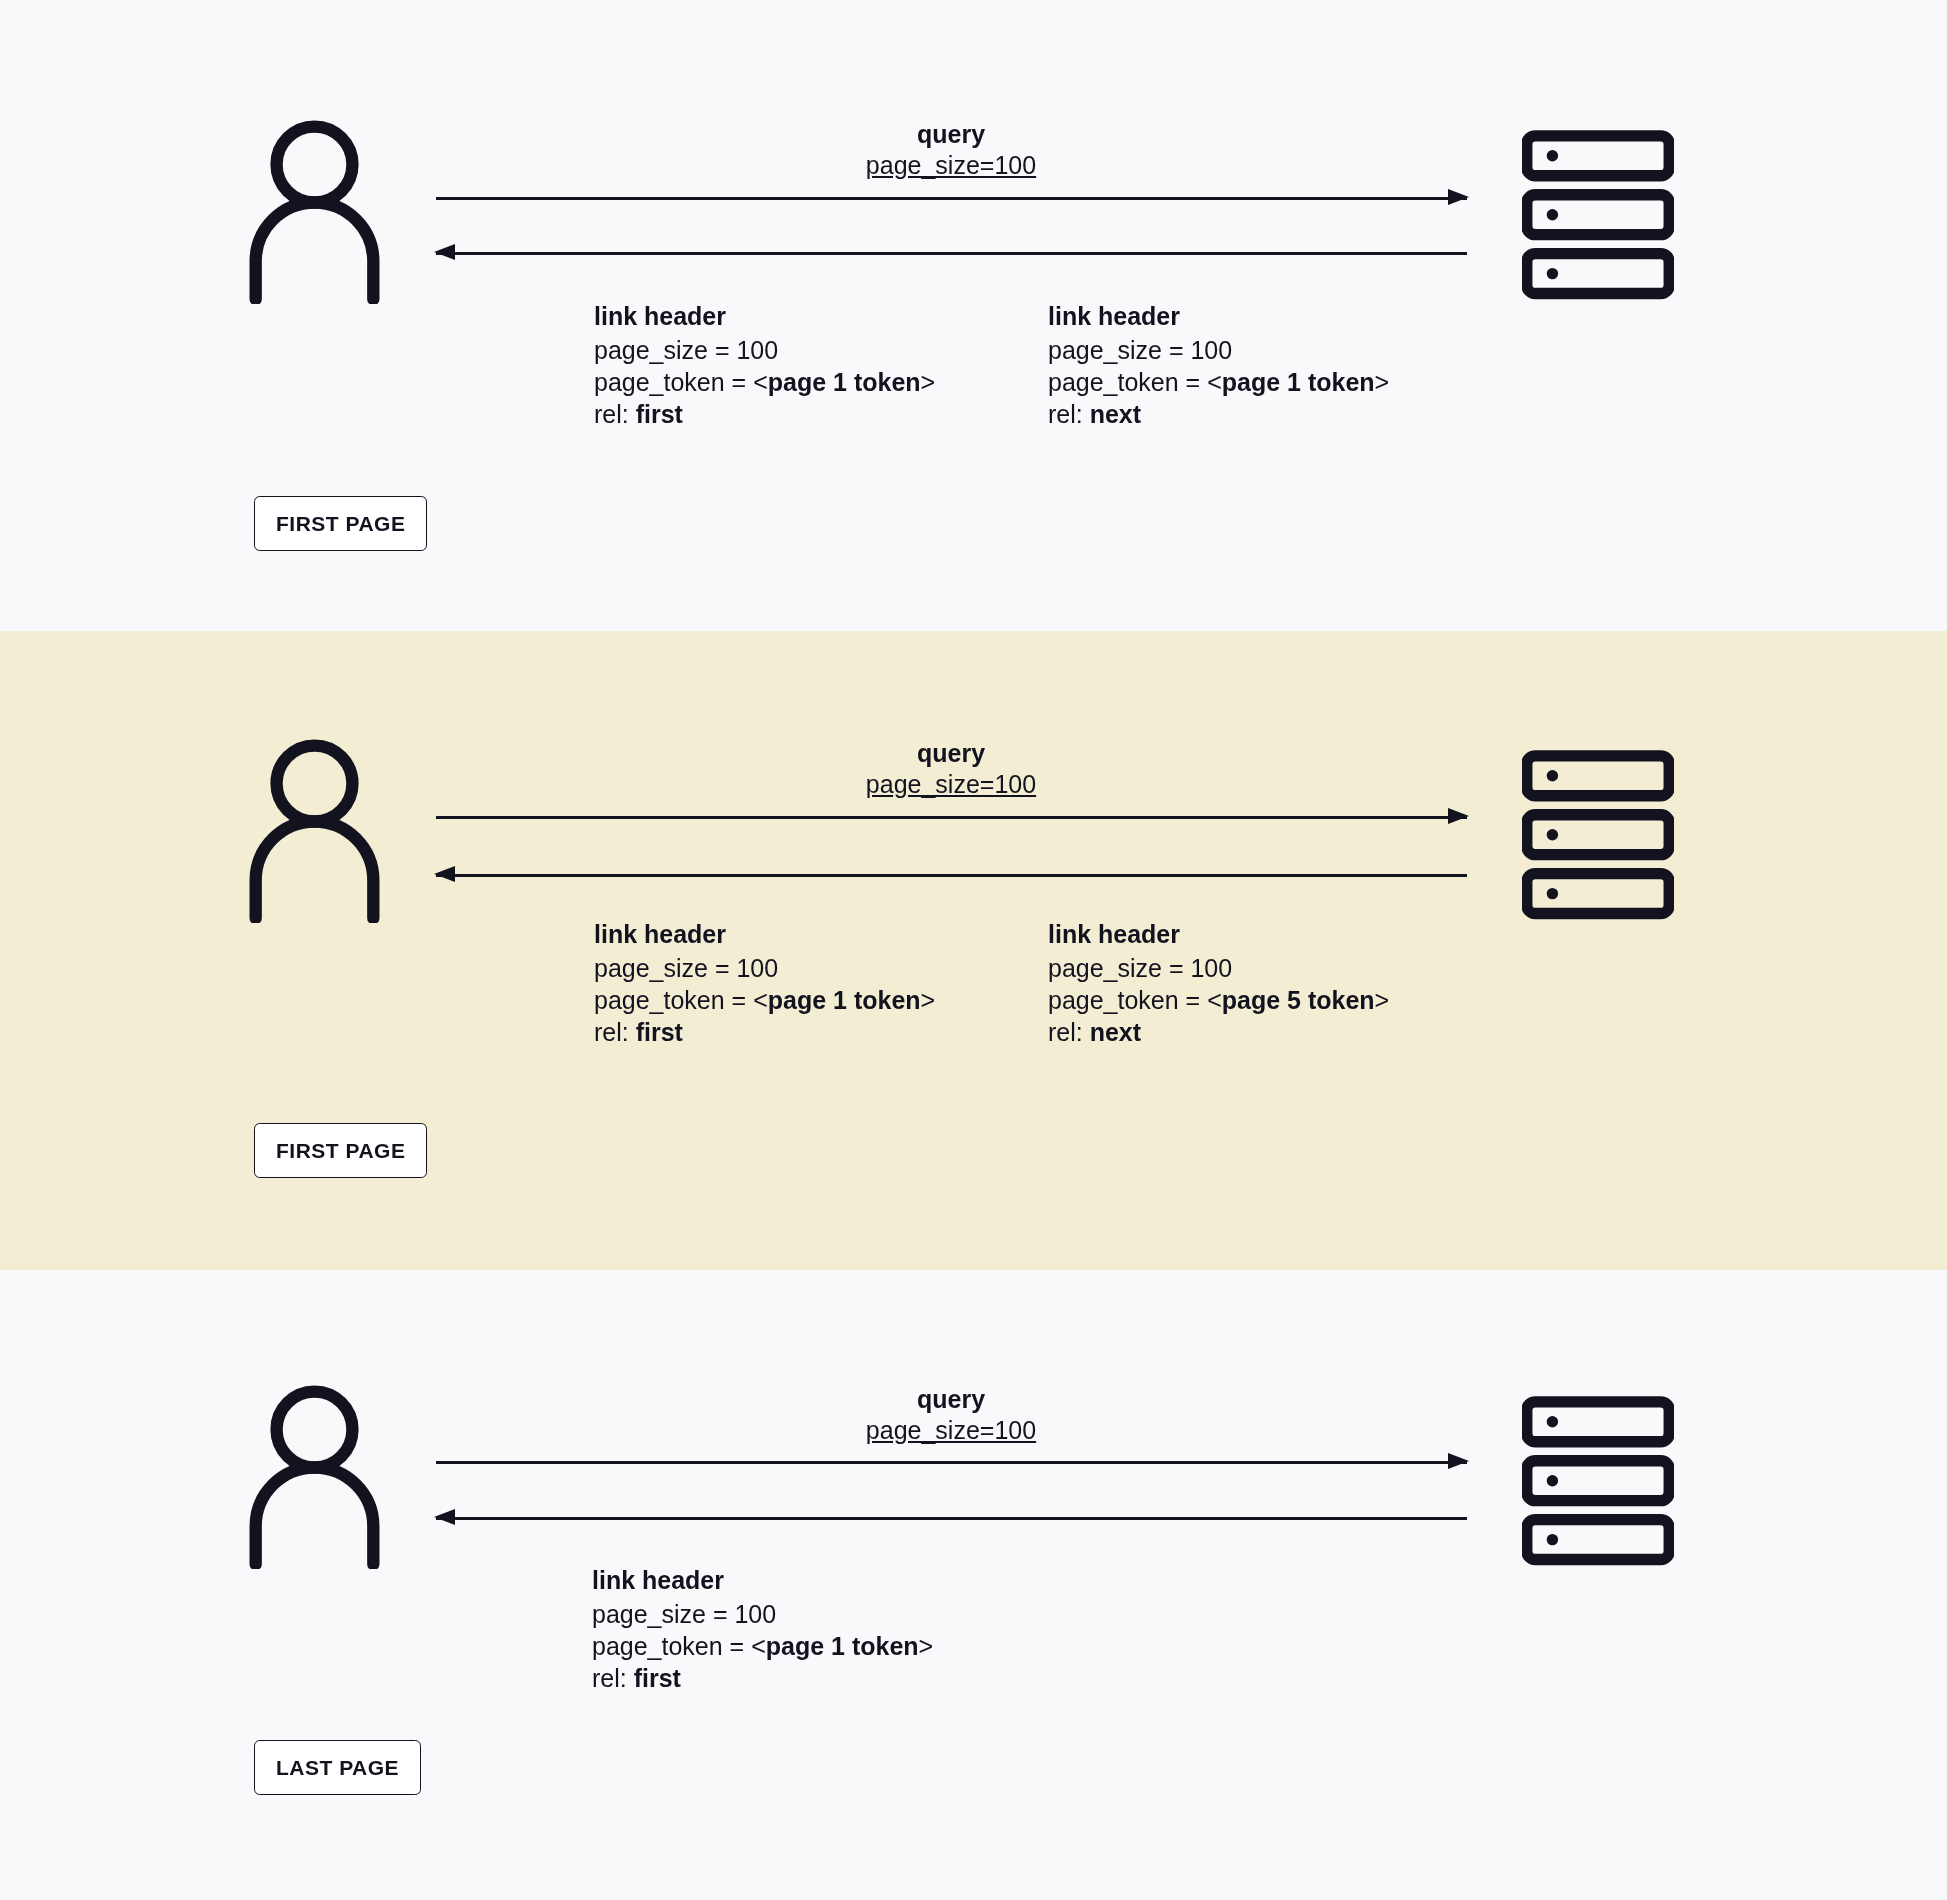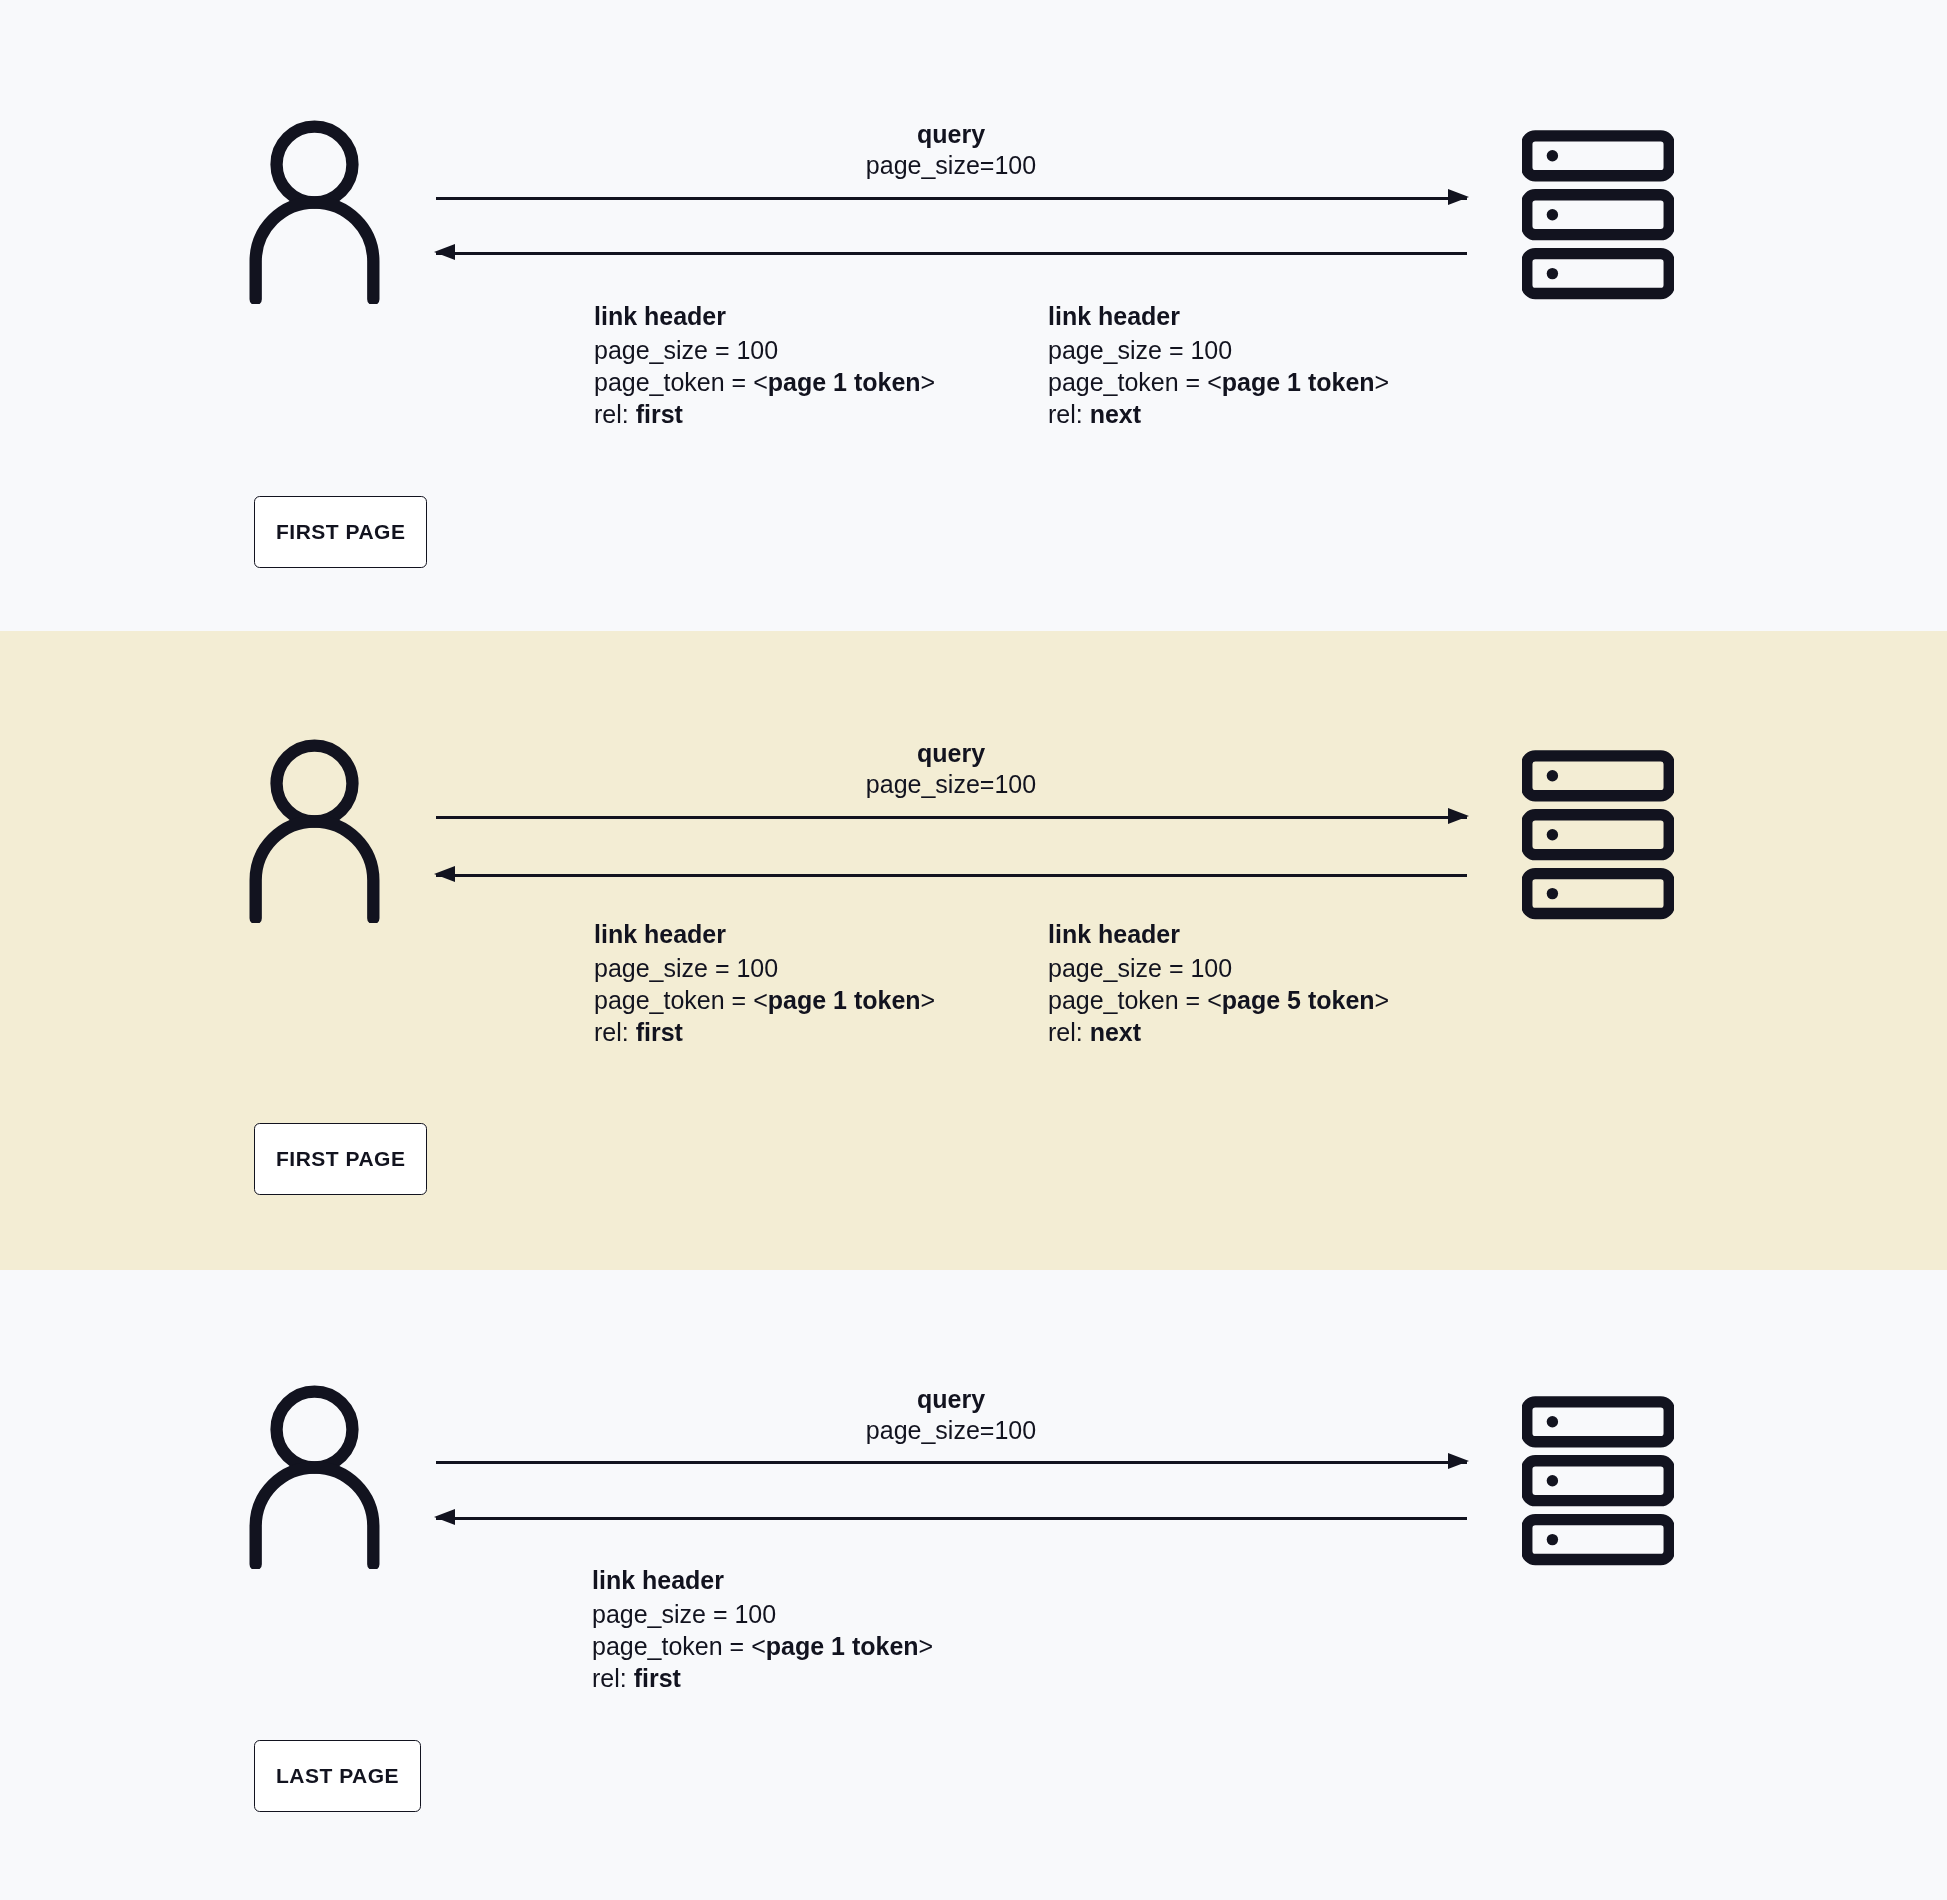--- a/index.html
+++ b/index.html
@@ -88,20 +88,21 @@
     font-size: 25px;
     line-height: 31px;
   }
   .query-label .q-title {
     font-weight: bold;
     display: block;
   }
   .query-label .q-val {
     display: block;
     font-weight: normal;
+    text-decoration: underline;
   }
 
   
   .link-block {
     position: absolute;
     font-size: 25px;
     line-height: 32px;
     white-space: nowrap;
   }
   .link-block .lh-title {
@@ -120,21 +121,21 @@
     position: absolute;
     border: 1.9px solid #12131f;
     border-radius: 5.7px;
     background: #ffffff;
     font-size: 21px;
     font-weight: bold;
     letter-spacing: 0.5px;
     display: flex;
     align-items: center;
     justify-content: center;
-    height: 72px;
+    height: 55px;
     box-sizing: border-box;
     padding: 0 21px;
   }
 </style>
 </head>
 <body>
 
 <div class="diagram">
 
   <div class="section section-1">

